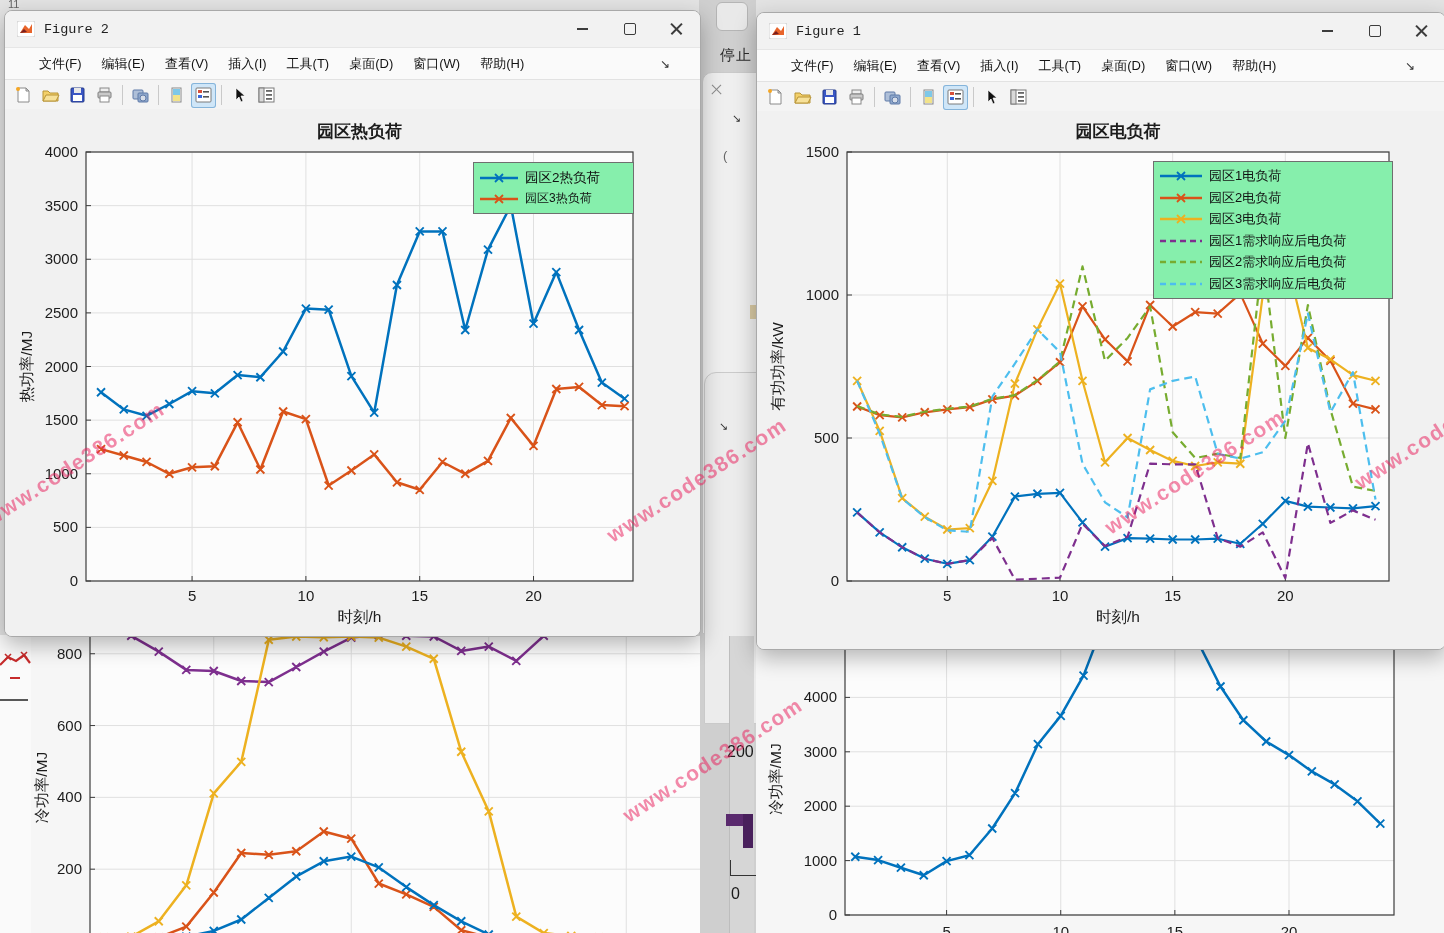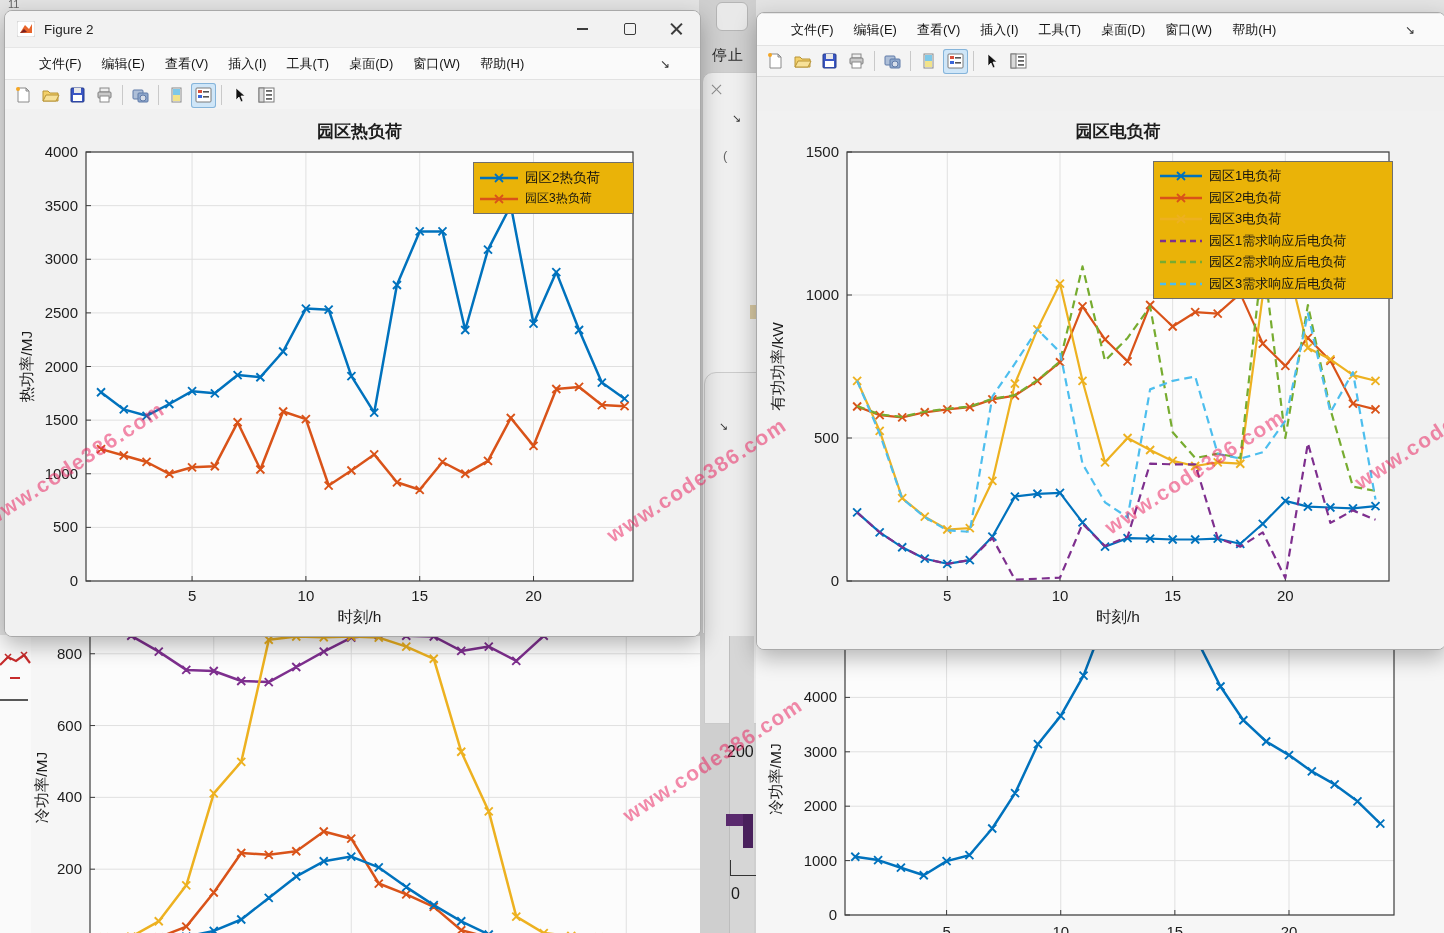--- a/index.html
+++ b/index.html
@@ -2,21 +2,21 @@
 <html><head>
 <meta charset="utf-8">
 <style>
   html,body{margin:0;padding:0;}
   body{width:1444px;height:933px;position:relative;overflow:hidden;background:#e3e3e3;
        font-family:"Liberation Sans",sans-serif;}
   .abs{position:absolute;}
   
   .win{position:absolute;background:#f0f0f0;border:1px solid #a9a9a9;border-radius:8px;
        box-shadow:0 8px 22px rgba(0,0,0,.28);overflow:hidden;}
-  .titlebar{height:36px;display:flex;align-items:center;background:#f2f2f2;padding-left:12px;}
+  .titlebar{height:36px;display:flex;align-items:center;background:#f2f2f2;padding-left:12px;font-family:Liberation Mono, monospace;}
   .mlicon{width:18px;height:16px;margin-right:9px;flex:0 0 auto;}
   .title{font-size:13.5px;color:#1f1f1f;}
   .winbtns{margin-left:auto;display:flex;height:100%;}
   .winbtn{width:47px;height:100%;display:flex;align-items:center;justify-content:center;}
   .gl-min{width:11px;height:1.5px;background:#3c3c3c;}
   .gl-max{width:10px;height:10px;border:1.4px solid #3c3c3c;border-radius:2px;}
   .gl-close{position:relative;width:13px;height:13px;}
   .gl-close::before,.gl-close::after{content:"";position:absolute;left:-1px;top:5.6px;width:15px;height:1.5px;background:#3c3c3c;}
   .gl-close::before{transform:rotate(45deg);}
   .gl-close::after{transform:rotate(-45deg);}
@@ -26,29 +26,29 @@
   .dock-arrow{margin-left:auto;font-size:12px;color:#333;padding-right:6px;}
   .toolbar{height:30px;display:flex;align-items:center;background:#f4f4f4;
            border-bottom:1px solid #dcdcdc;padding:0 5px;}
   .tbtn{width:25px;height:25px;display:flex;align-items:center;justify-content:center;border-radius:3px;margin:0 1px;}
   .tbtn.active{background:#cfe6f8;box-shadow:0 0 0 1px #85b4da inset;}
   .tsep{width:1px;height:20px;background:#c9c9c9;margin:0 4px;}
   .chartarea{position:absolute;left:0;right:0;bottom:0;background:#f1f1f1;}
   
   .chartbox{position:absolute;overflow:hidden;}
   .bgchart{background:#f5f5f5;}
-  .legend{position:absolute;background:#eab308;border:1px solid #6f6f6f;
+  .legend{position:absolute;background:#86efac;border:1px solid #6f6f6f;
           display:flex;flex-direction:column;justify-content:space-evenly;padding:2px 6px;z-index:5;}
   .legend-row{display:flex;align-items:center;gap:7px;}
   .legend-label{font-size:13px;color:#111;white-space:nowrap;}
   
   .strip{position:absolute;left:699px;top:0;width:57px;height:933px;background:#cfcfcf;}
   .frag-btn{position:absolute;left:17px;top:2px;width:30px;height:27px;background:#e9e9e9;
             border:1px solid #b5b5b5;border-radius:6px;}
-  .stop-label{position:absolute;left:13px;top:46px;font-size:15px;color:#2b2b2b;letter-spacing:1px;}
+  .stop-label{position:absolute;left:21px;top:46px;font-size:15px;color:#2b2b2b;letter-spacing:1px;}
   .card{position:absolute;background:#efefef;border:1px solid #cacaca;}
   .close-x{position:relative;width:11px;height:11px;display:inline-block;}
   .close-x::before,.close-x::after{content:"";position:absolute;left:-1px;top:5px;width:13px;height:1.3px;background:#8a8a8a;}
   .close-x::before{transform:rotate(45deg);} .close-x::after{transform:rotate(-45deg);}
   .mini-arrow{font-size:11px;color:#333;}
   .bar-col{position:absolute;left:729px;top:636px;width:24px;height:297px;background:#d6d6d6;border-left:1px solid #bdbdbd;}
   .watermark{position:absolute;z-index:60;color:rgba(232,30,92,0.52);font-size:21px;font-weight:bold;
              letter-spacing:1.5px;transform:rotate(-33deg);pointer-events:none;white-space:nowrap;}
   .fragtext{position:absolute;color:#666;font-size:11px;}
   .num-label{position:absolute;color:#1a1a1a;font-size:16px;}
@@ -342,20 +342,39 @@
           <svg width="38" height="12">
             <line x1="0" y1="6" x2="38" y2="6" stroke="#D95319" stroke-width="2.4" stroke-dasharray="none"></line>
             <path d="M15 2 L23 10 M15 10 L23 2" stroke="#D95319" stroke-width="1.8" fill="none"></path>
           </svg>
           <span class="legend-label" style="font-size: 12px;">园区3热负荷</span>
         </div>
       </div></div>
 </div>
 
 <div class="win" id="fig1" style="left:756px;top:12px;width:688px;height:636px;">
+  <div class="titlebar">
+    <svg class="mlicon" viewBox="0 0 18 16">
+      <rect x="0" y="0" width="18" height="16" rx="2" fill="#ffffff" stroke="#cfcfcf"></rect>
+      <path d="M3 12 L8 4 L12 8 L15 3 L15 12 Z" fill="#e8642a"></path>
+      <path d="M3 12 L7 8 L10 11 Z" fill="#7a1f1f"></path>
+    </svg>
+    <span class="title">Figure 1</span>
+    <div class="winbtns">
+      <div class="winbtn">
+          <span class="gl-min"></span>
+        </div>
+      <div class="winbtn">
+          <span class="gl-max"></span>
+        </div>
+      <div class="winbtn">
+          <span class="gl-close"></span>
+        </div>
+    </div>
+  </div>
   <div class="menubar">
       <div class="menu-item">文件(F)</div>
       <div class="menu-item">编辑(E)</div>
       <div class="menu-item">查看(V)</div>
       <div class="menu-item">插入(I)</div>
       <div class="menu-item">工具(T)</div>
       <div class="menu-item">桌面(D)</div>
       <div class="menu-item">窗口(W)</div>
       <div class="menu-item">帮助(H)</div>
       <div class="dock-arrow">↘</div>

